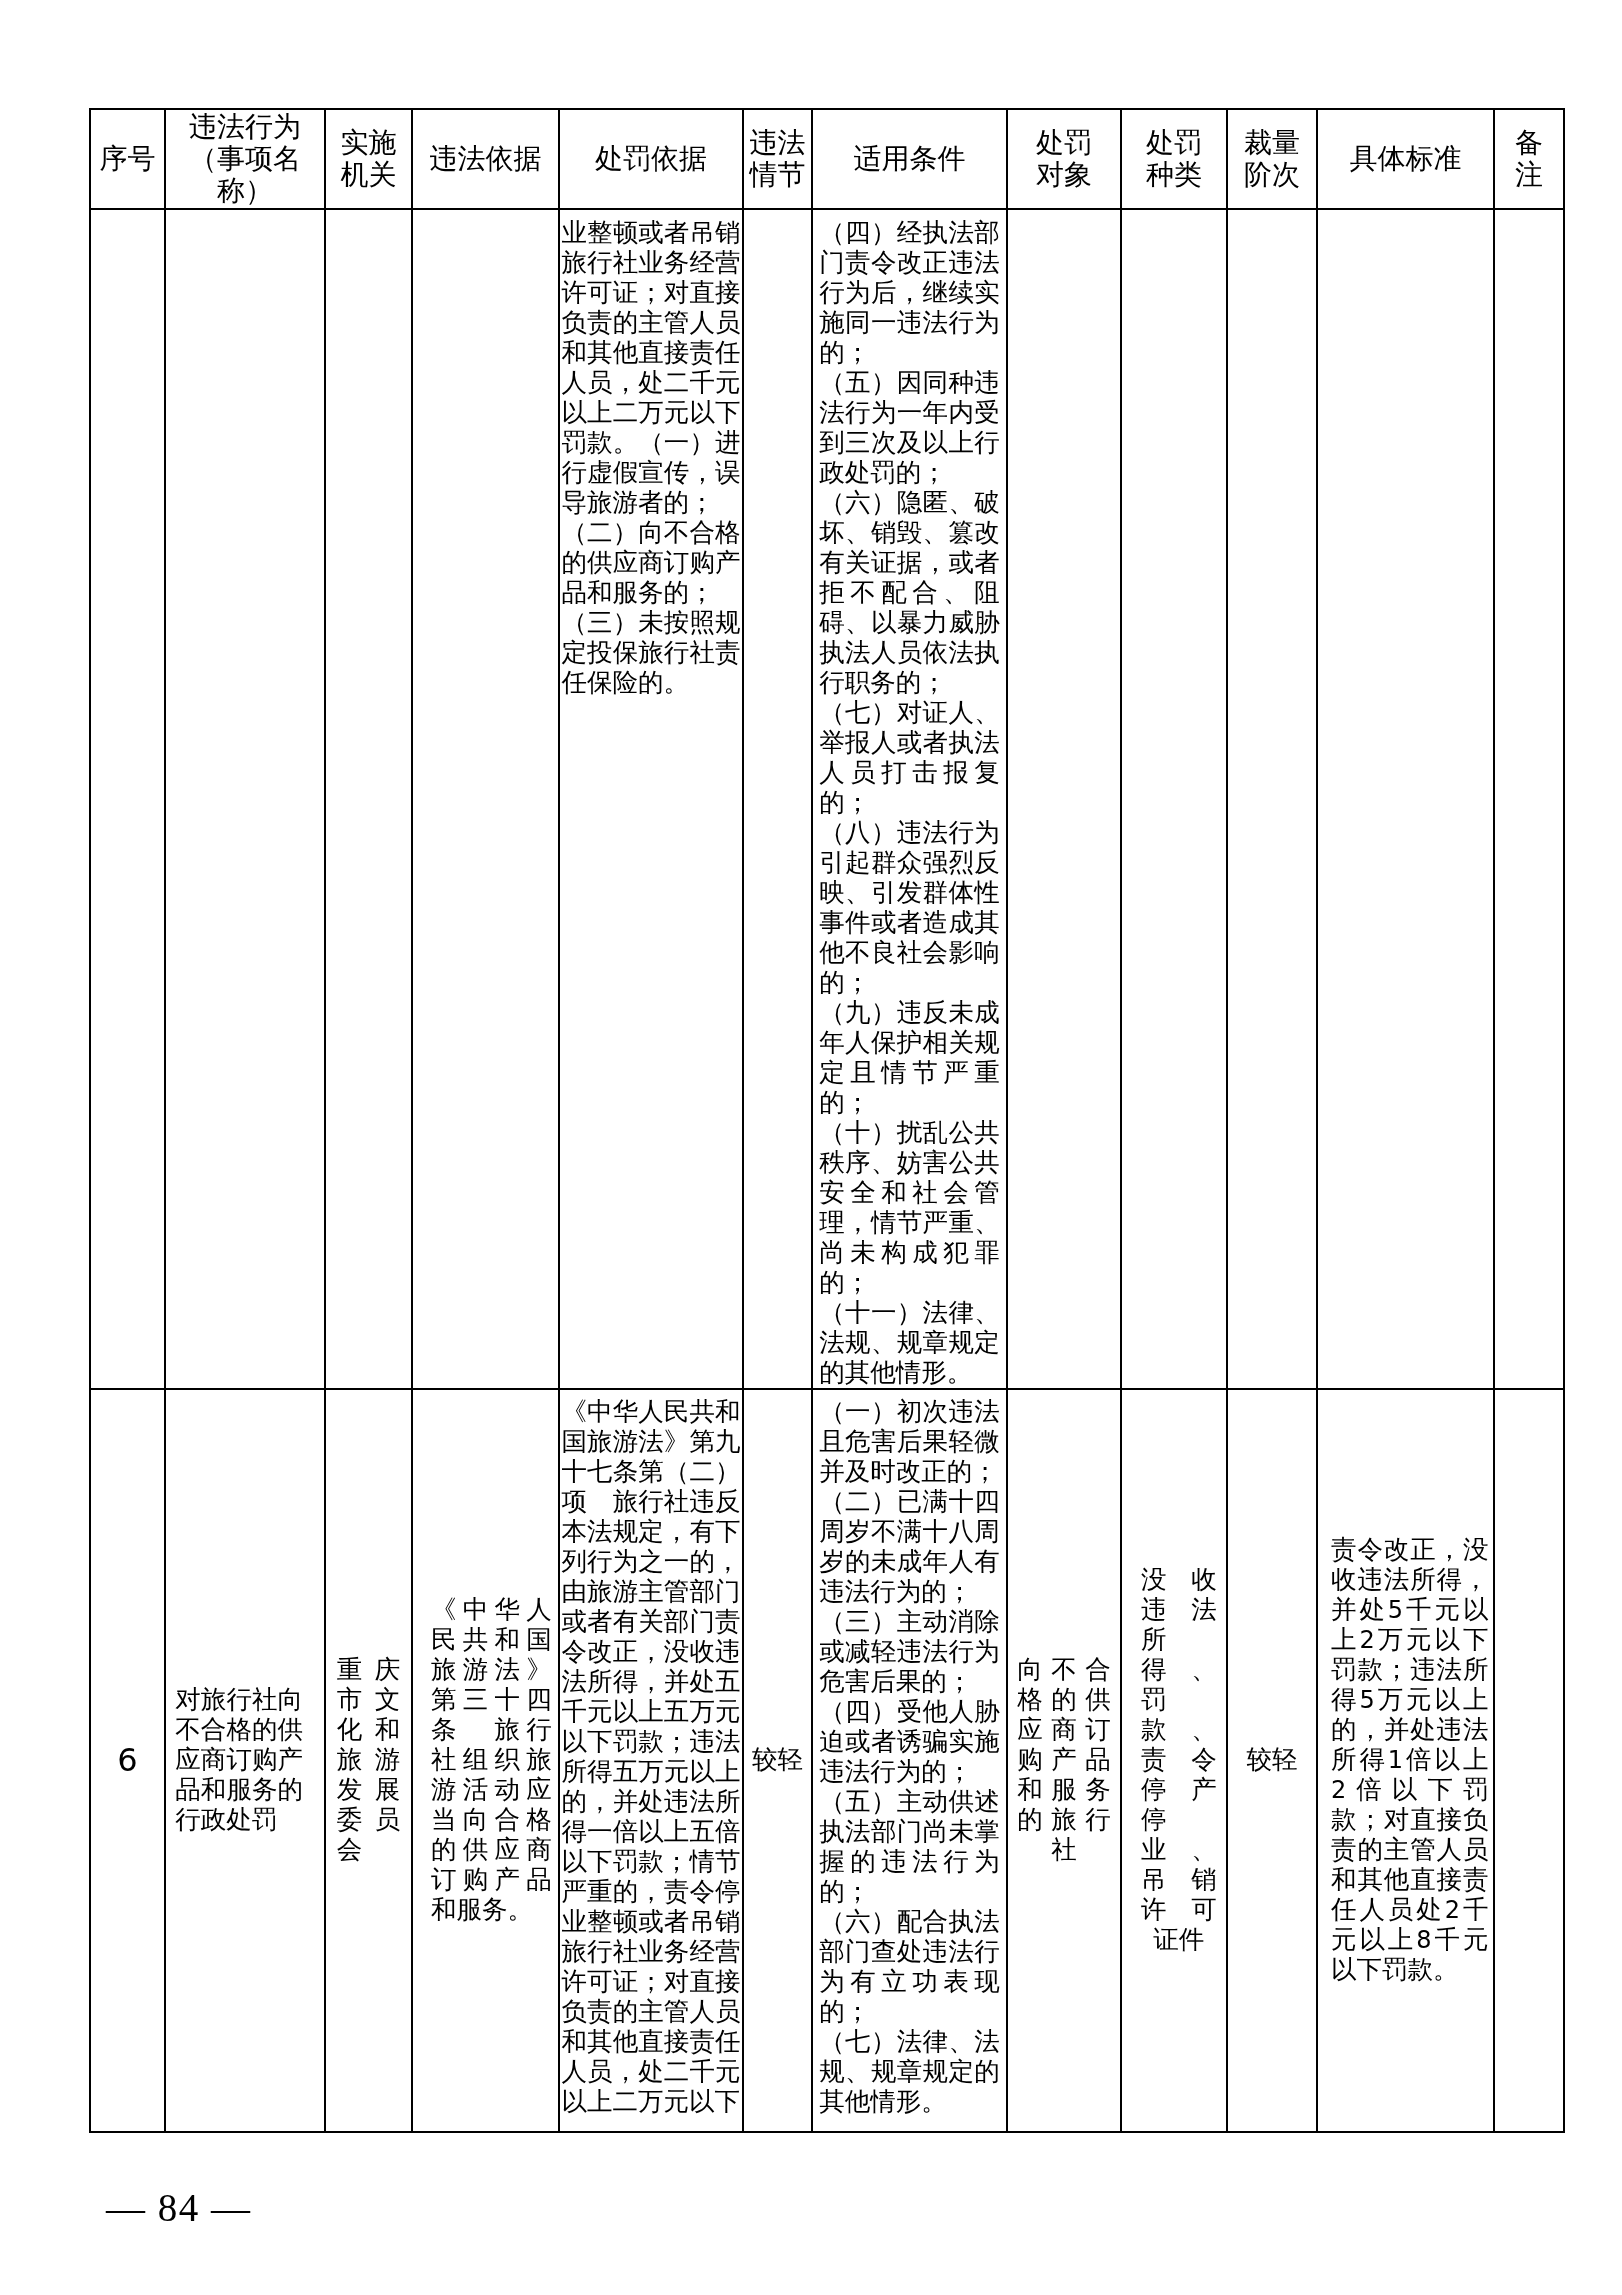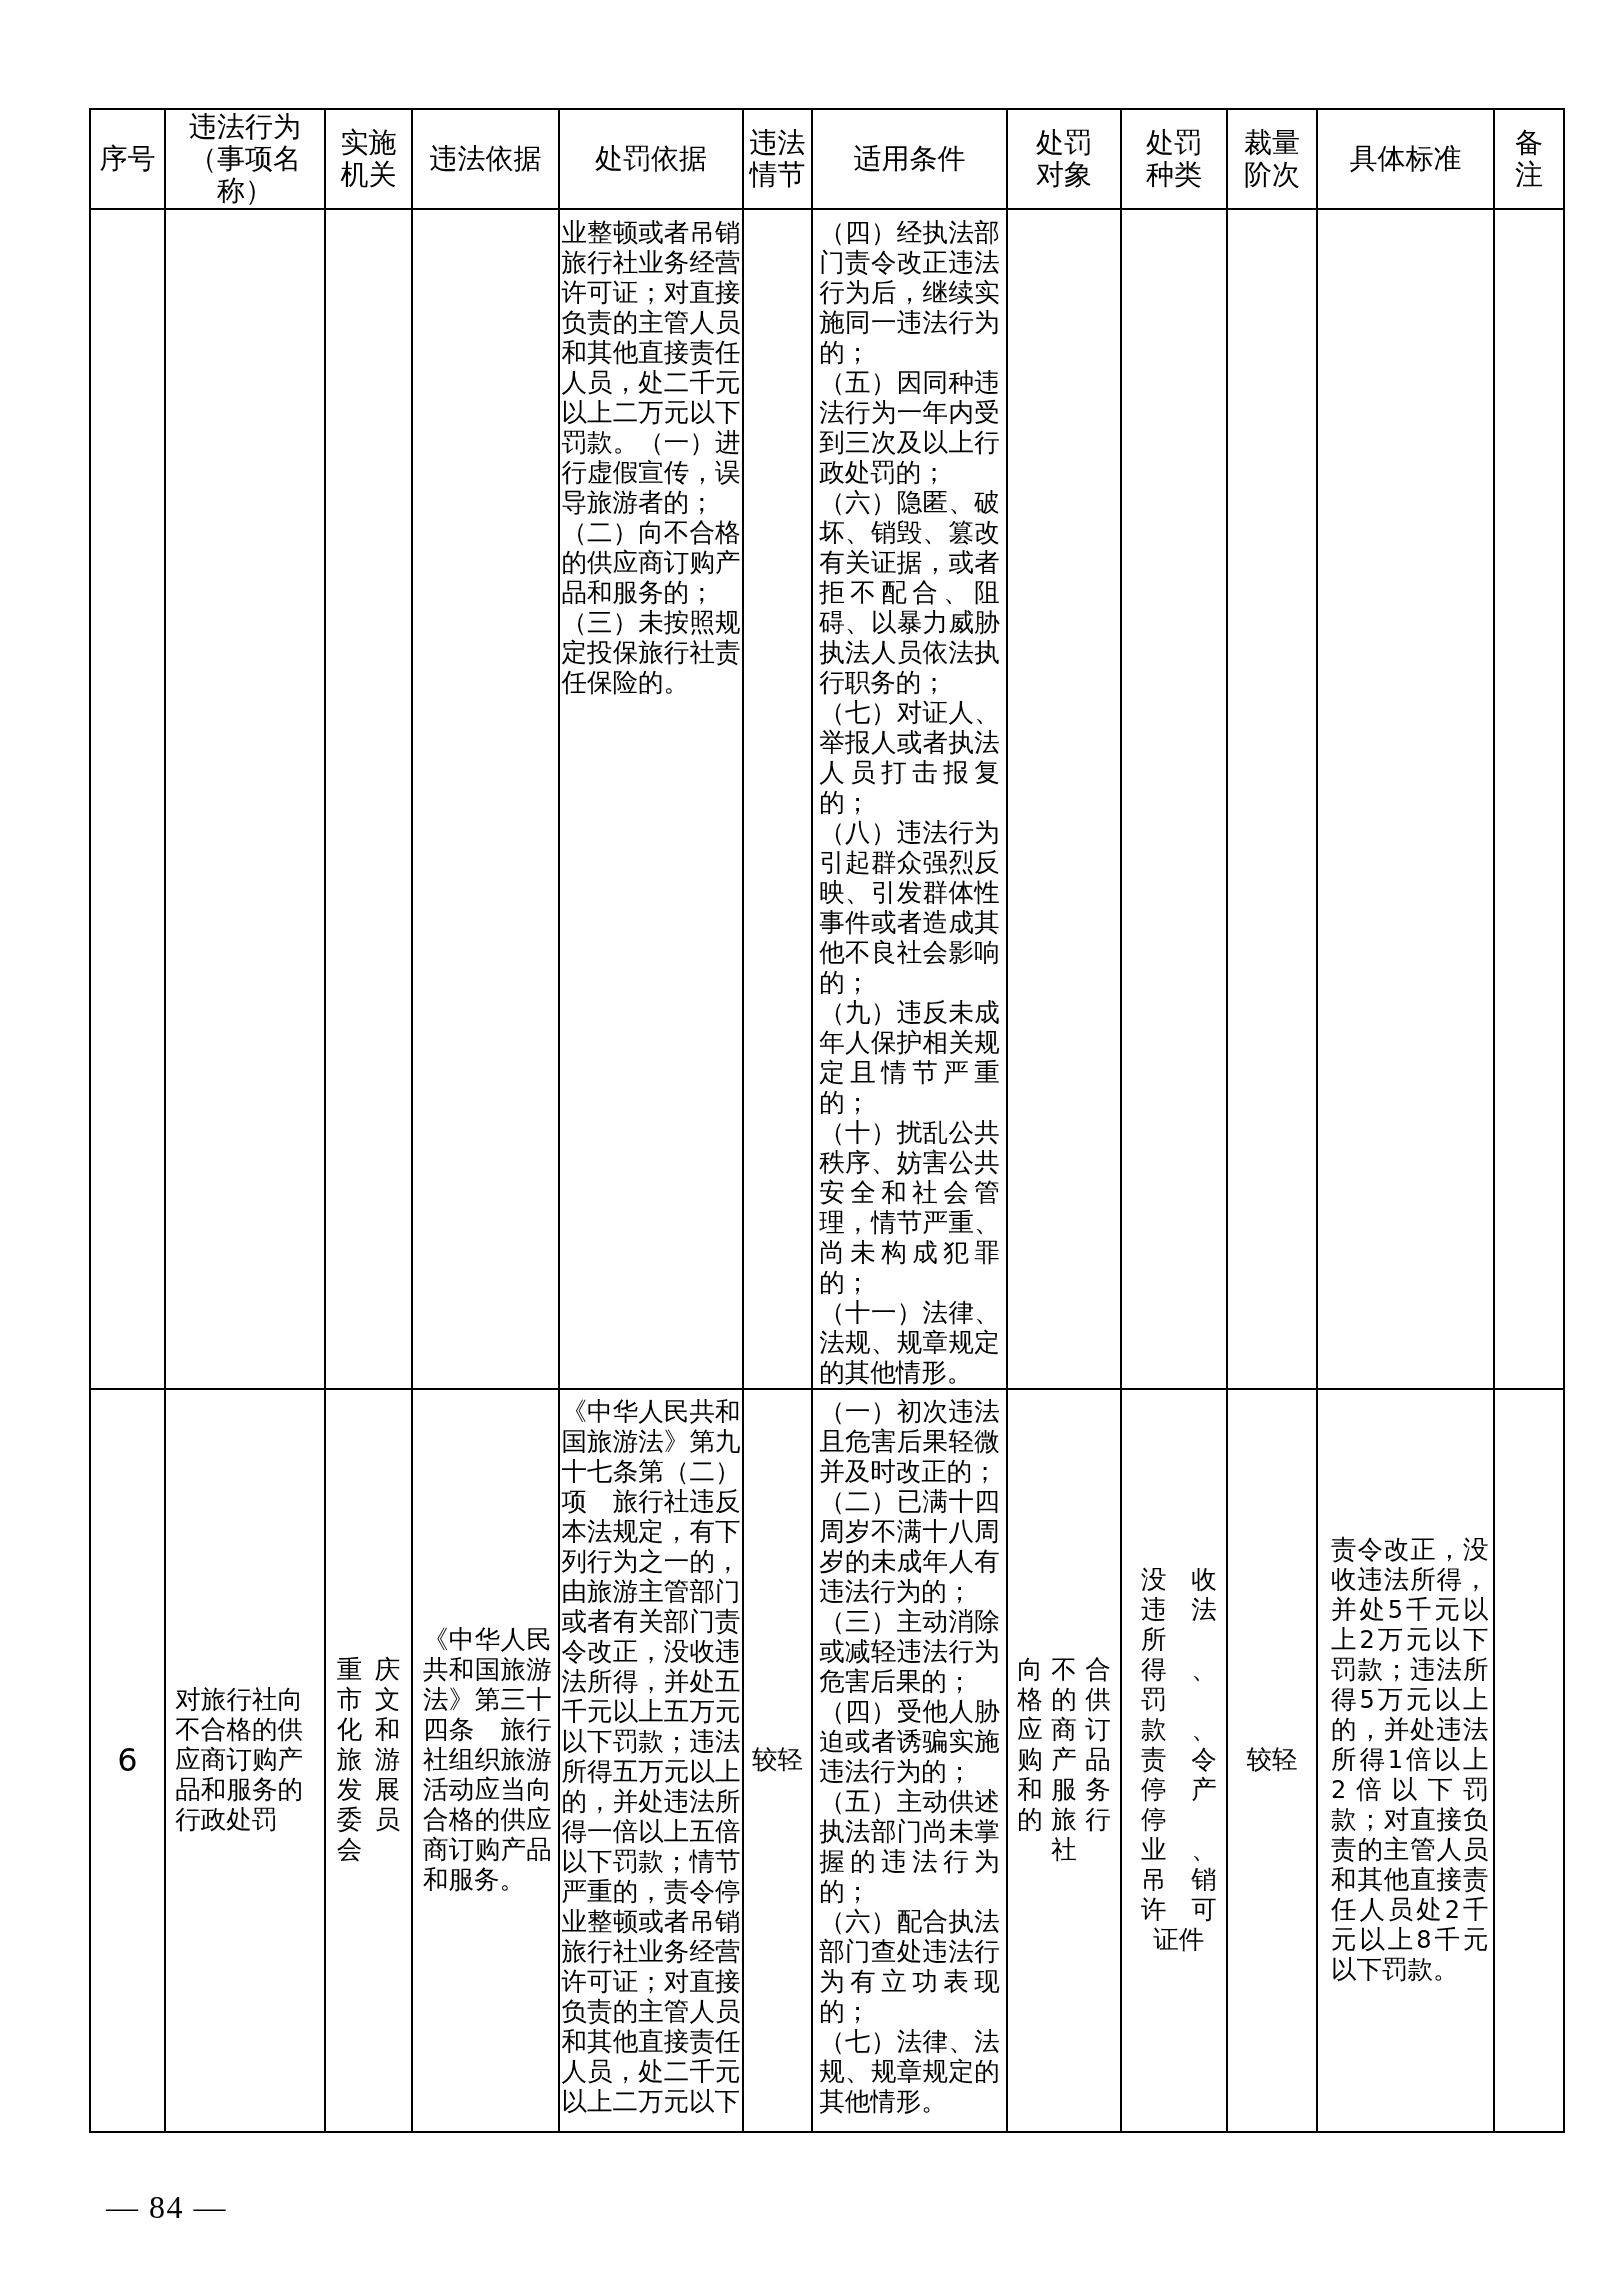--- a/index.html
+++ b/index.html
@@ -43,41 +43,41 @@
     white-space:pre-wrap;
     overflow:hidden;
     word-break:break-word;
   }
   .r1 .bx{max-height:1192px}
   .r2 .bx{max-height:732px}
   td.vt .bx{padding-top:7.7px}
 
   td.c2 .bx{padding-left:9.3px;padding-right:21px}
   td.c3 .bx{padding-left:10.8px;padding-right:10.8px}
-  td.c4 .bx{padding-left:10px;padding-right:6.2px}
+  td.c4 .bx{padding-left:18px;padding-right:6.2px}
   td.c5 .bx{padding-left:1.5px;padding-right:1.5px}
   td.c6 .bx{text-align:center}
   td.c7 .bx{padding-left:6.2px;padding-right:6.2px}
   td.c8 .bx{padding-left:9.3px;padding-right:9.3px;text-align:justify;text-align-last:center}
   td.c9 .bx{padding-left:19px;padding-right:9.3px;text-align:justify;text-align-last:center}
   td.c10 .bx{text-align:center}
   td.c11 .bx{padding-left:13px;padding-right:4.6px}
 
   td.c1 .bx{
     text-align:center;
     font-family:"DejaVu Sans","Liberation Sans",sans-serif;
     font-size:32px;
   }
   .num{
     font-family:"DejaVu Sans","Liberation Sans",sans-serif;
     font-size:24px;
   }
   #page-number{
     position:absolute;left:106px;top:2189px;
-    font-size:32px;line-height:37px;
+    font-size:39px;line-height:37px;
     letter-spacing:1.5px;
   }
 </style>
 </head>
 <body>
 
 <div id="page">
 
   <table id="law-table">
     <colgroup>

